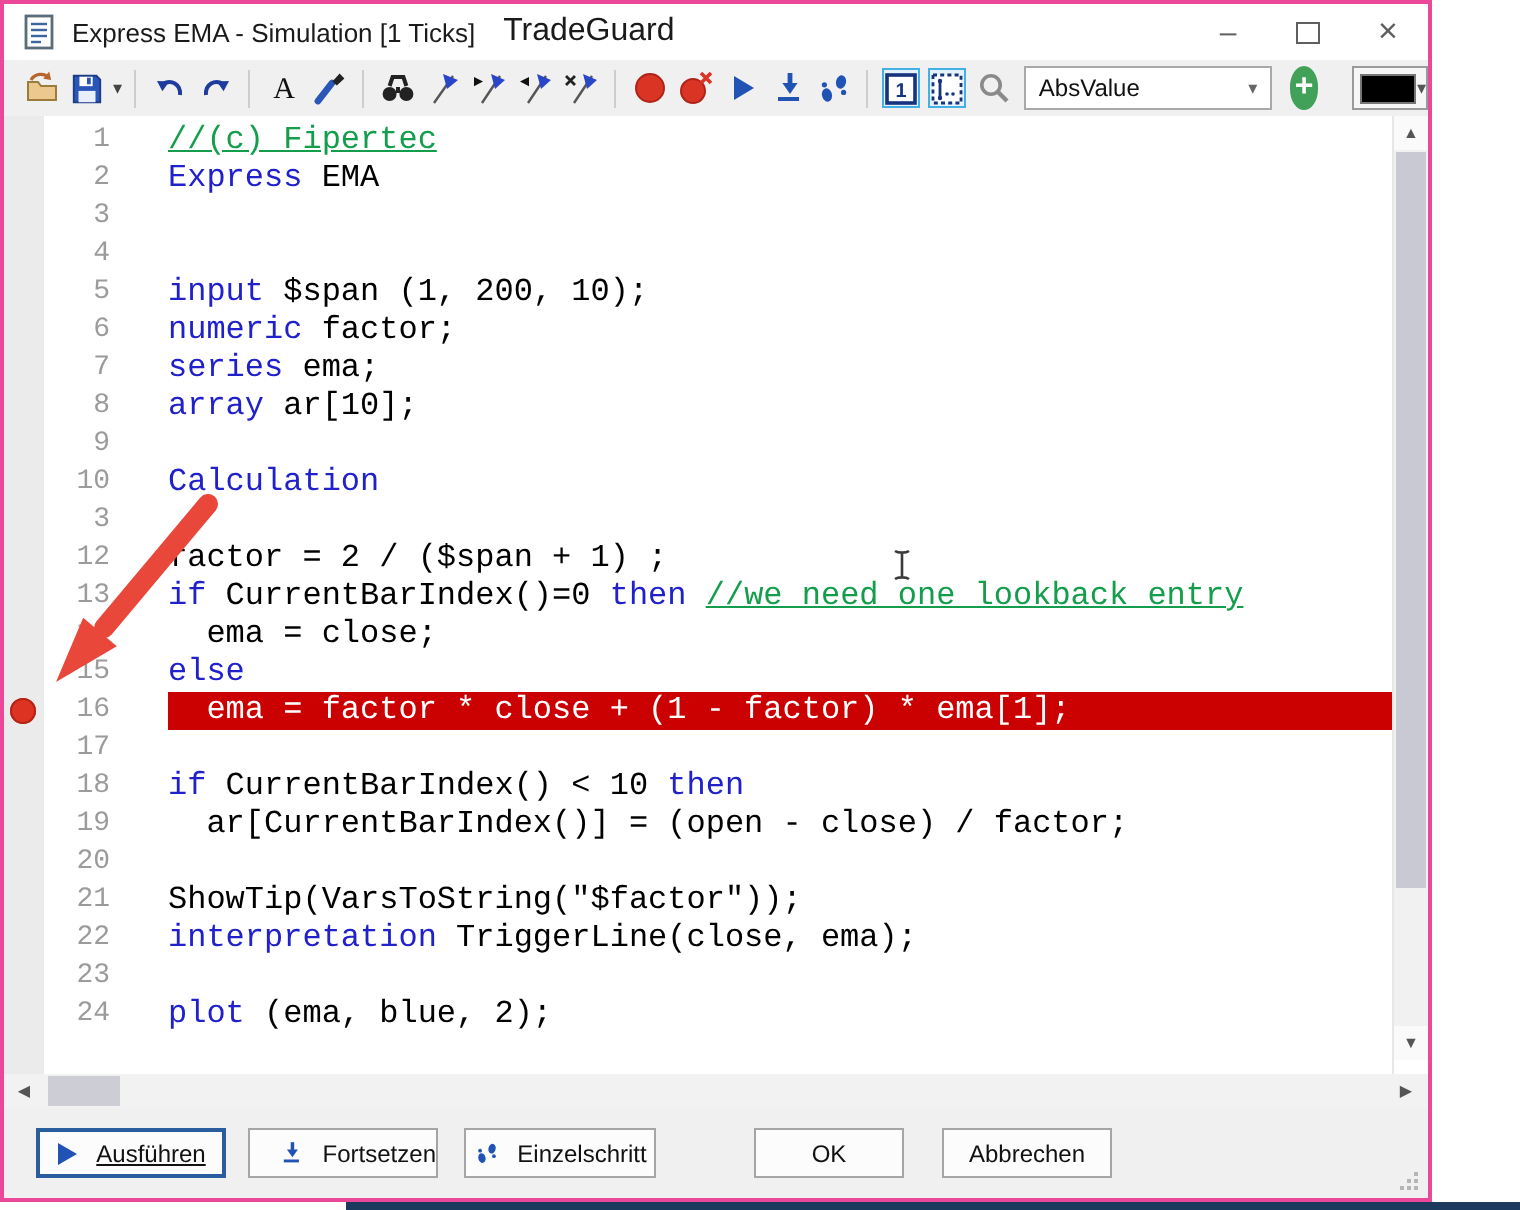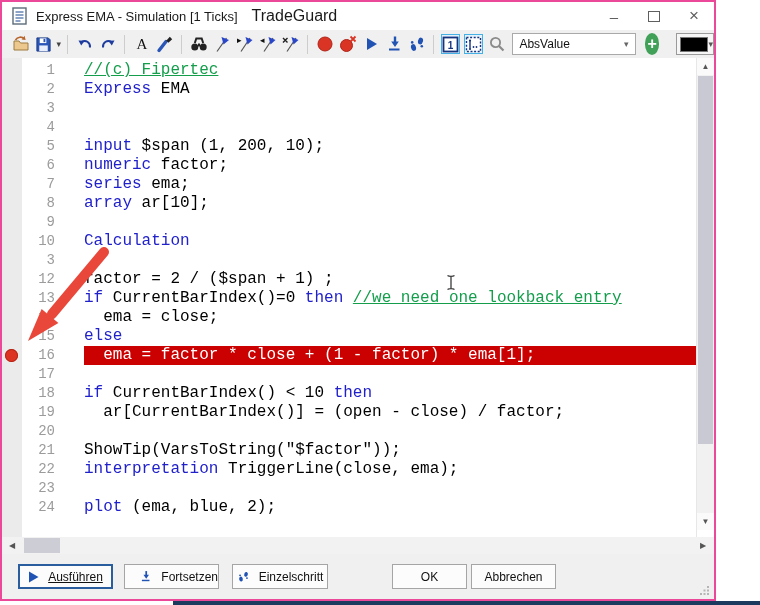--- a/index.html
+++ b/index.html
@@ -388,21 +388,21 @@
     </span>
     <span class="fbtn" style="left:230px;width:96px;">
       <svg width="13" height="13" viewBox="0 0 18 18">
         <ellipse cx="5.5" cy="12.5" rx="2.5" ry="3.4" fill="#2153b4" transform="rotate(-14 5.5 12.5)"></ellipse>
         <circle cx="4.2" cy="7.4" r="1.3" fill="#2153b4"></circle>
         <ellipse cx="12.5" cy="6" rx="2.5" ry="3.4" fill="#2153b4" transform="rotate(14 12.5 6)"></ellipse>
         <circle cx="13.8" cy="11.2" r="1.3" fill="#2153b4"></circle>
       </svg>
       <span>Einzelschritt</span>
     </span>
-    <span class="fbtn" style="left:390px;width:75px;">
+    <span class="fbtn" style="left:375px;width:75px;">
       <span>OK</span>
     </span>
     <span class="fbtn" style="left:469px;width:85px;text-align:right;">
       <span>Abbrechen</span>
     </span>
     <svg class="grip" width="10" height="10" viewBox="0 0 10 10">
       <rect x="7" y="1" width="2" height="2" fill="#b5b5b5"></rect>
         <rect x="7" y="4.5" width="2" height="2" fill="#b5b5b5"></rect>
       <rect x="7" y="8" width="2" height="2" fill="#b5b5b5"></rect>
         <rect x="3.5" y="4.5" width="2" height="2" fill="#b5b5b5"></rect>

